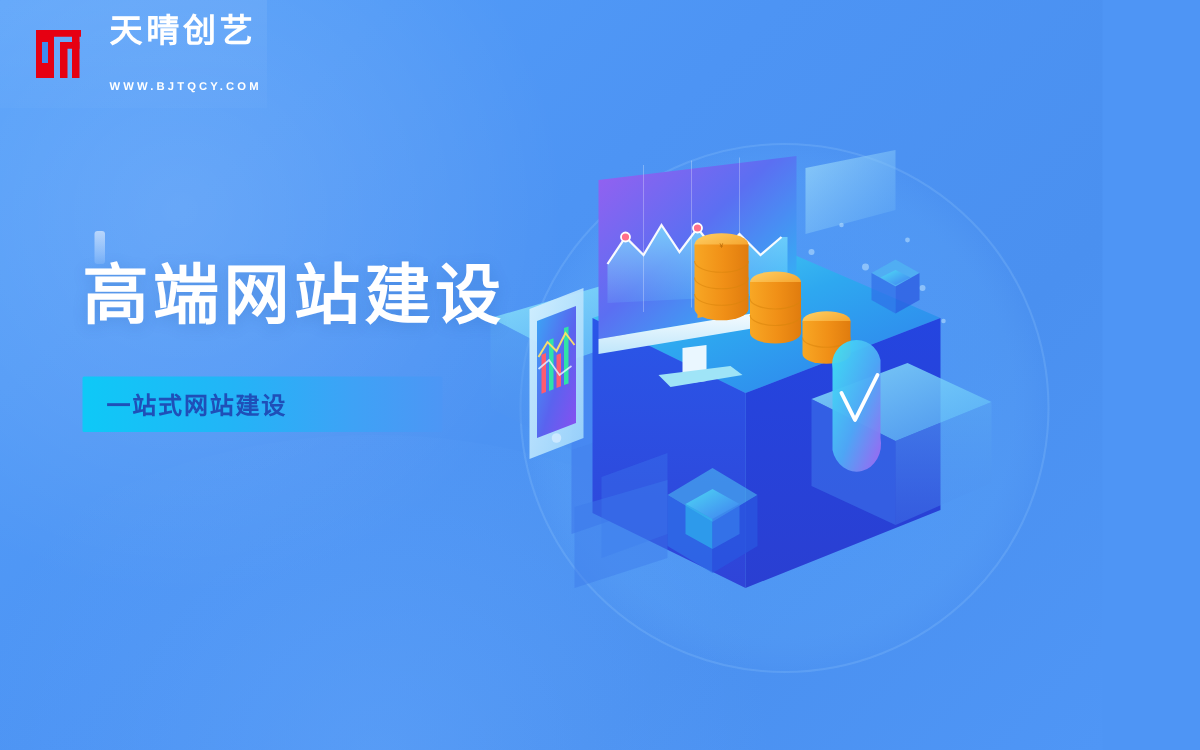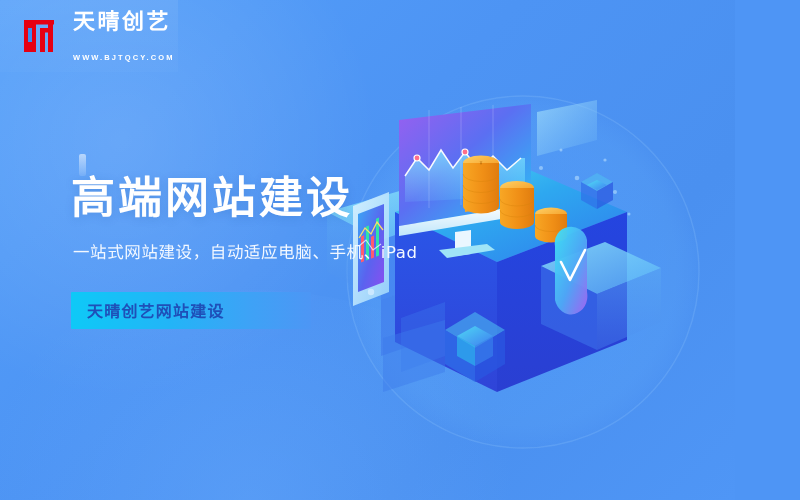--- a/index.html
+++ b/index.html
@@ -37,21 +37,21 @@
   .logo-cn{
     color:#fff;font-size:22px;font-weight:700;letter-spacing:2.5px;line-height:1.05;
     font-family:"DejaVu Sans","Liberation Sans",sans-serif;white-space:nowrap;
   }
   .logo-url{
     color:#fff;font-size:7.5px;font-weight:700;letter-spacing:2.1px;margin-top:20px;white-space:nowrap;
     font-family:"Liberation Sans",sans-serif;
   }
 
   
-  .copy{position:absolute;left:71px;top:172px;width:420px;}
+  .copy{position:absolute;left:55px;top:172px;width:420px;}
   .tick{
     position:absolute;left:8px;top:-18px;width:7px;height:22px;border-radius:2px;
     background:linear-gradient(180deg,rgba(255,255,255,.55),rgba(255,255,255,.12));
   }
   .headline{
     margin:0;color:#ffffff;font-size:44px;font-weight:700;letter-spacing:3px;line-height:1.16;
     font-family:"DejaVu Sans","Liberation Sans",sans-serif;
     text-shadow:0 2px 10px rgba(20,70,150,.18);white-space:nowrap;
   }
   .subline{
@@ -304,17 +304,16 @@
     </svg>
     <div class="logo-text">
       <div class="logo-cn">天晴创艺</div>
       <div class="logo-url">WWW.BJTQCY.COM</div>
     </div>
   </div>
 
   <div class="copy">
     <div class="tick"></div>
     <h1 class="headline">高端网站建设</h1>
-    <p class="subline">一站式网站建设，自动适应电脑、手机、iPad</p>
-    <button class="cta">天晴创艺网站建设</button>
+    <button class="cta">一站式网站建设</button>
   </div>
 
 </div>
 
 </body></html>

